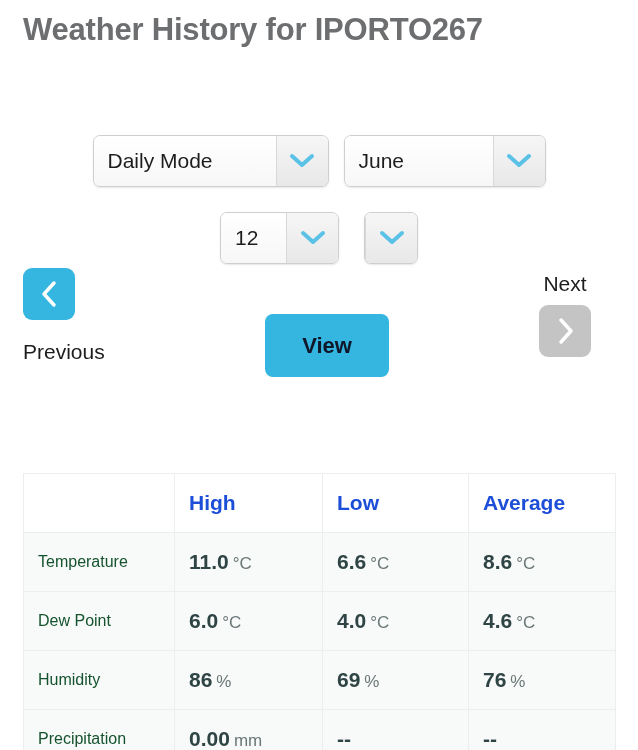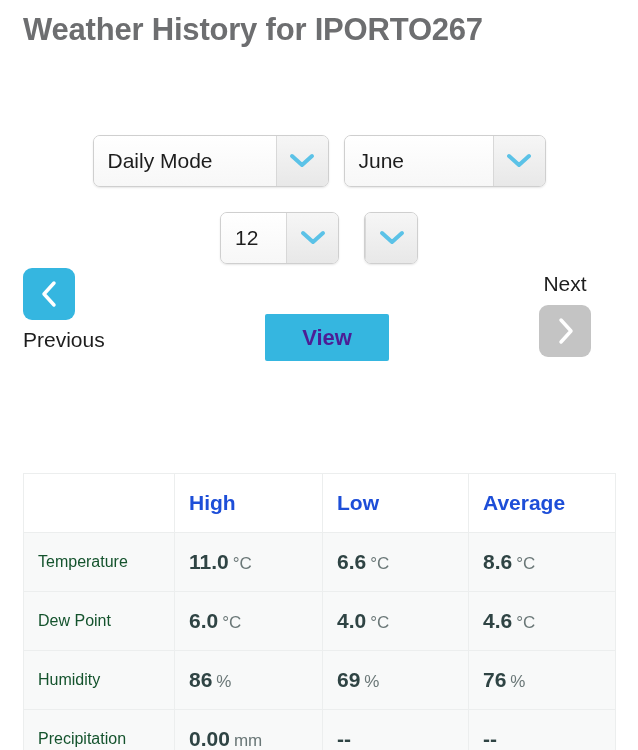--- a/index.html
+++ b/index.html
@@ -111,21 +111,21 @@
     justify-content: center;
     border: none;
   }
 
   .nav-btn-prev { background: #35b6e0; }
   .nav-btn-next { background: #c4c4c4; }
 
   .nav-label {
     font-size: 21px;
     color: #1d1d1d;
-    margin-top: 8px;
+    margin-top: 20px;
     white-space: nowrap;
   }
 
   .prev-label { margin-left: 0px; }
 
   .next-wrap {
     position: absolute;
     right: 23px;
     top: 272px;
     width: 100px;
@@ -137,25 +137,25 @@
   .next-wrap .nav-label {
     margin: 0 0 9px 0;
   }
 
   
   .view-btn {
     position: absolute;
     left: 265px;
     top: 314px;
     width: 124px;
-    height: 47px;
+    height: 63px;
     background: #35b6e0;
     border: none;
-    border-radius: 2px;
-    color: #4c1d95;
+    border-radius: 8px;
+    color: #0f172a;
     font-family: "Liberation Sans", sans-serif;
     font-size: 22px;
     font-weight: bold;
     cursor: pointer;
   }
 
   
   .summary-block {
     position: absolute;
     left: 23px;

